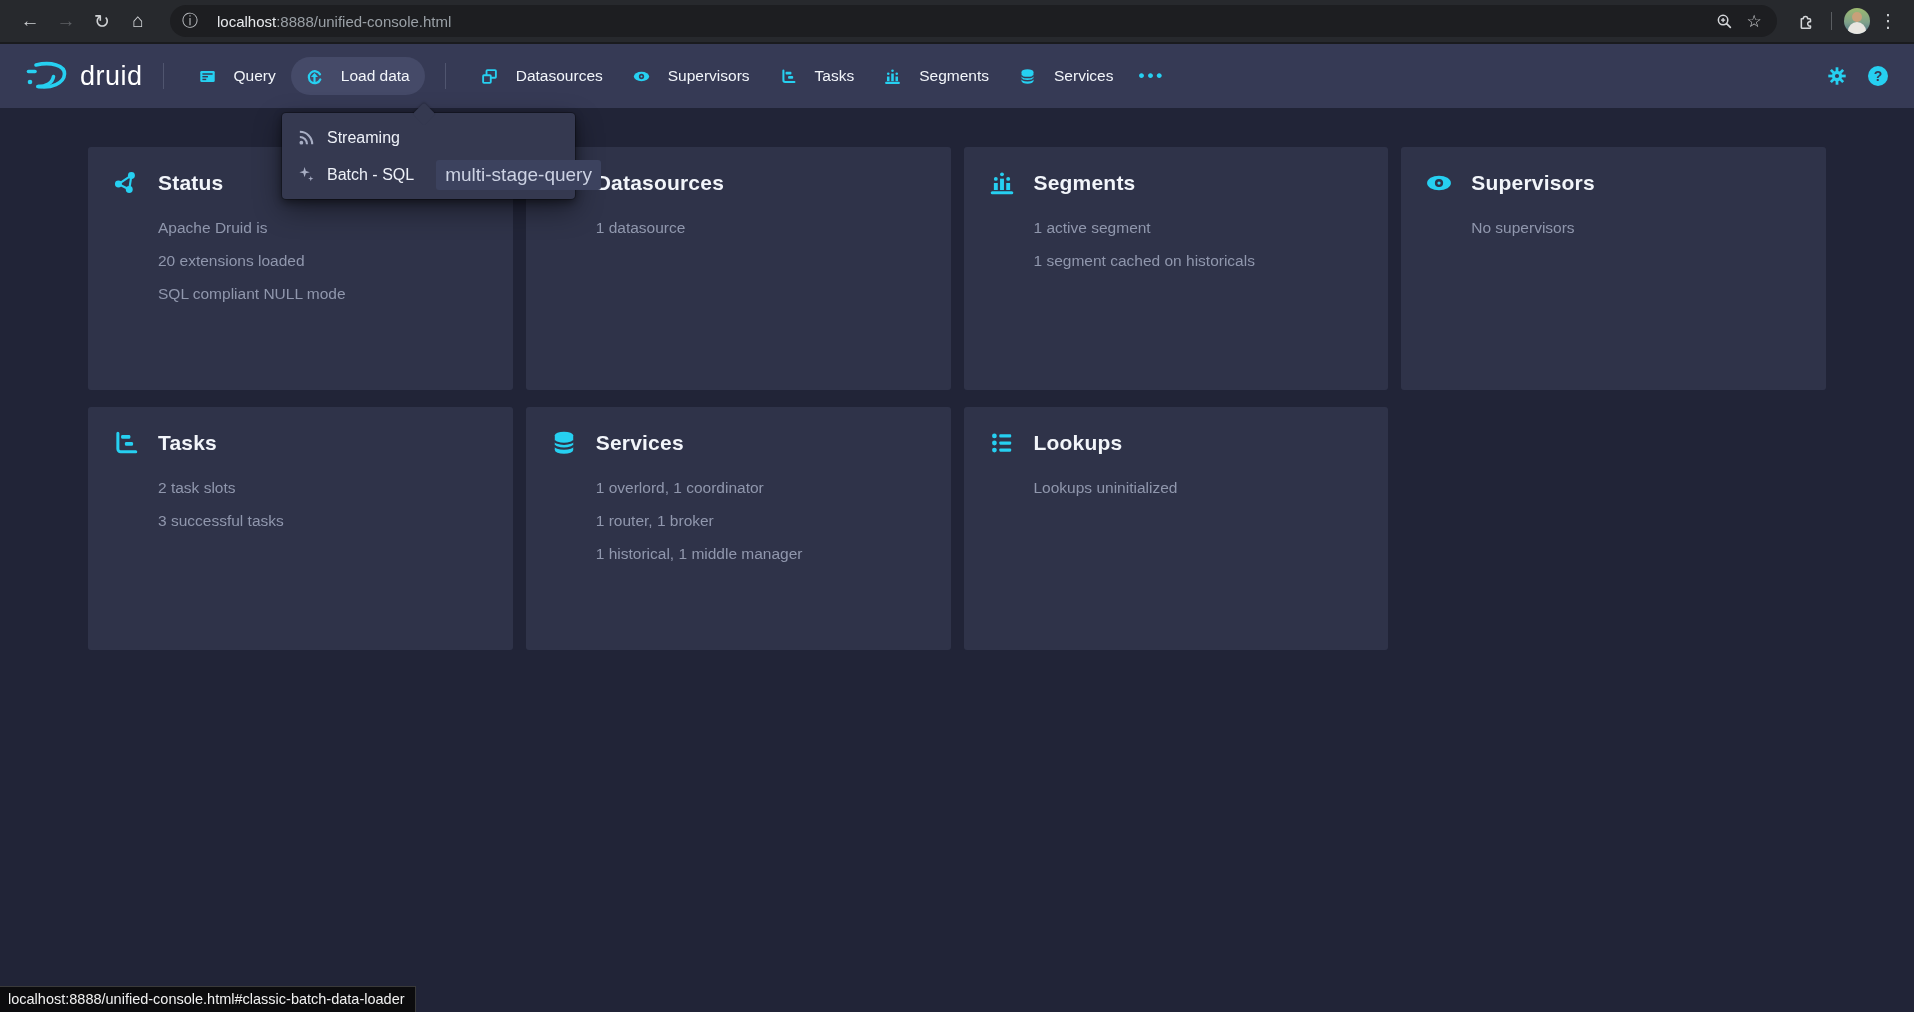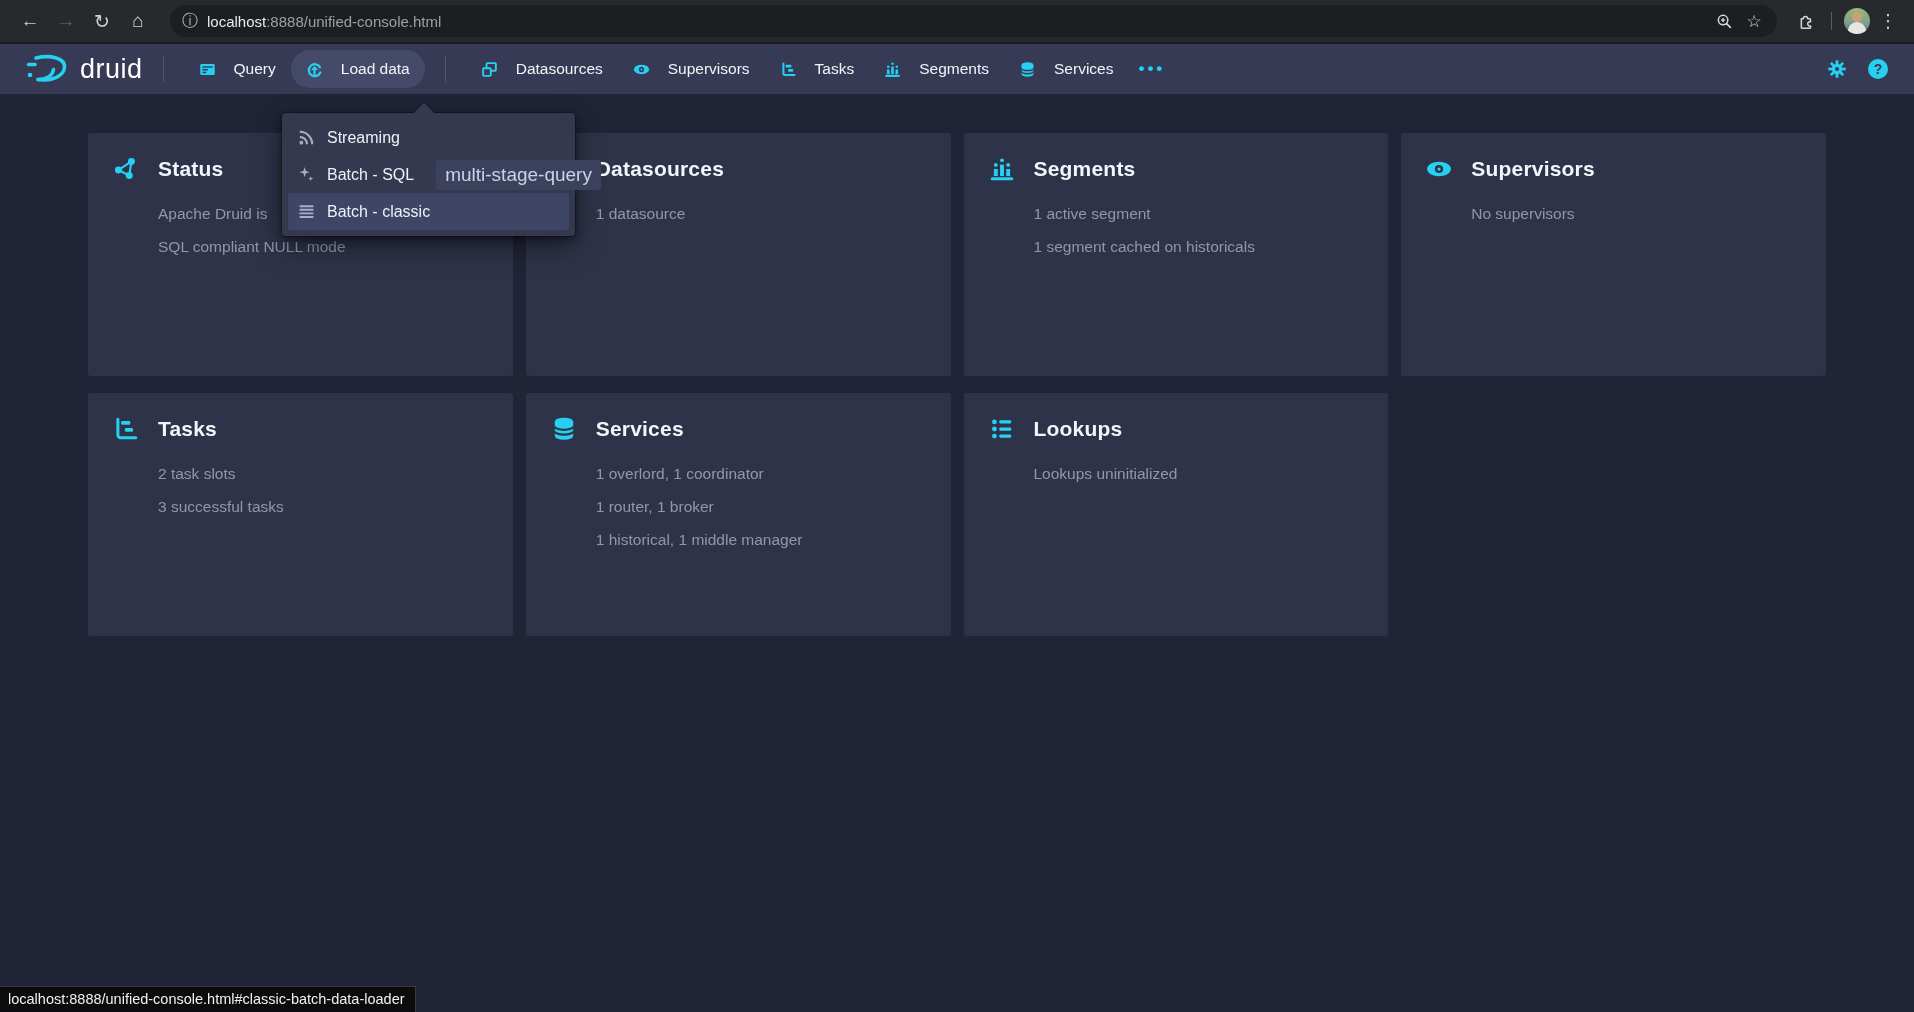--- a/index.html
+++ b/index.html
@@ -38,35 +38,35 @@
     color:var(--txt-chrome);font-size:19px;cursor:pointer;flex:0 0 auto;
   }
   .chrome-btn.disabled{color:var(--txt-chrome-dim);}
   .url-pill{
     flex:1;height:32px;background:var(--url-bg);border-radius:16px;
     margin:0 10px 0 14px;display:flex;align-items:center;
     padding:0 8px 0 12px;min-width:0;
   }
   .url-pill .info{color:#b9bcc0;font-size:16px;margin-right:9px;}
   .url-text{font-size:15px;white-space:nowrap;overflow:hidden;flex:1;}
-  .url-text .host{color:#e8eaed;}
+  .url-text .host{color:#e8eaed;margin-left:10px;}
   .url-text .rest{color:#9aa0a6;}
   .pill-icon{width:30px;height:30px;display:flex;align-items:center;justify-content:center;color:#d4d6d9;font-size:17px;}
   .chrome-sep{width:1px;height:18px;background:#5a5d61;margin:0 8px;}
   .avatar{
     width:26px;height:26px;border-radius:50%;overflow:hidden;flex:0 0 auto;margin:0 4px;
     background:linear-gradient(180deg,#9db96f 0%,#7fa28a 55%,#4d6f8a 100%);
     position:relative;cursor:pointer;
   }
   .avatar:before{content:"";position:absolute;left:8px;top:4px;width:10px;height:10px;border-radius:50%;background:#c9a079;}
   .avatar:after{content:"";position:absolute;left:4px;top:14px;width:18px;height:12px;border-radius:9px 9px 0 0;background:#e8e6e0;}
   .menu-dots{font-size:18px;color:#d4d6d9;width:28px;text-align:center;cursor:pointer;}
   
   .navbar{
-    height:50px;background:var(--navbar-bg);
+    height:64px;background:var(--navbar-bg);
     display:flex;align-items:center;padding:0 22px 0 24px;
   }
   .brand{display:flex;align-items:center;gap:10px;cursor:pointer;}
   .brand-word{color:#fff;font-size:27px;letter-spacing:.5px;}
   .nav-divider{width:1px;height:26px;background:#50556f;margin:0 20px;}
   .nav-item{
     display:flex;align-items:center;gap:18px;color:var(--txt-primary);
     font-size:15.5px;padding:10px 15px;border-radius:20px;cursor:pointer;white-space:nowrap;
   }
   .nav-item.active{background:var(--pill-bg);}
@@ -289,20 +289,21 @@
               <line x1="17" y1="5" x2="15" y2="18"></line>
           </g>
           <circle cx="5" cy="13" r="3.2" fill="#26d0f1"></circle>
           <circle cx="17" cy="5" r="3.2" fill="#26d0f1"></circle>
           <circle cx="15" cy="18" r="3.2" fill="#26d0f1"></circle>
         </svg>
         <span class="card-title">Status</span>
       </div>
       <div class="card-body">
         <div class="card-line">Apache Druid is</div>
+        <div class="card-line">20 extensions loaded</div>
         <div class="card-line">SQL compliant NULL mode</div>
       </div>
     </div>
 
     <div class="card">
       <div class="card-head">
         <svg class="card-icon" viewBox="0 0 24 24">
           <rect x="8" y="2.5" width="13" height="11" rx="1" fill="none" stroke="#26d0f1" stroke-width="2.4"></rect>
           <rect x="2.5" y="10" width="11" height="11" rx="1" fill="#2f3349" stroke="#26d0f1" stroke-width="2.4"></rect>
         </svg>
@@ -413,26 +414,17 @@
 
   <div class="menu-item">
     <svg class="menu-icon" viewBox="0 0 20 20">
       <path d="M8 2 L9.3 6.2 L13.5 7.5 L9.3 8.8 L8 13 L6.7 8.8 L2.5 7.5 L6.7 6.2 Z" fill="#a8aec4"></path>
       <path d="M14.5 11.5 L15.2 13.6 L17.3 14.3 L15.2 15 L14.5 17.1 L13.8 15 L11.7 14.3 L13.8 13.6 Z" fill="#a8aec4"></path>
     </svg>
     <span class="menu-label">Batch - SQL</span>
     <span class="menu-badge">multi-stage-query</span>
   </div>
 
-  <div class="menu-item highlight">
-    <svg class="menu-icon" viewBox="0 0 20 20">
-      <rect x="2.5" y="3.4" width="15" height="2" rx="1" fill="#a8aec4"></rect>
-      <rect x="2.5" y="7.2" width="15" height="2" rx="1" fill="#a8aec4"></rect>
-      <rect x="2.5" y="11" width="15" height="2" rx="1" fill="#a8aec4"></rect>
-      <rect x="2.5" y="14.8" width="15" height="2" rx="1" fill="#a8aec4"></rect>
-    </svg>
-    <span class="menu-label">Batch - classic</span>
-  </div>
 </div>
 
 <div class="status-tooltip">
   <span>localhost:8888/unified-console.html#classic-batch-data-loader</span>
 </div>
 
 </body></html>

